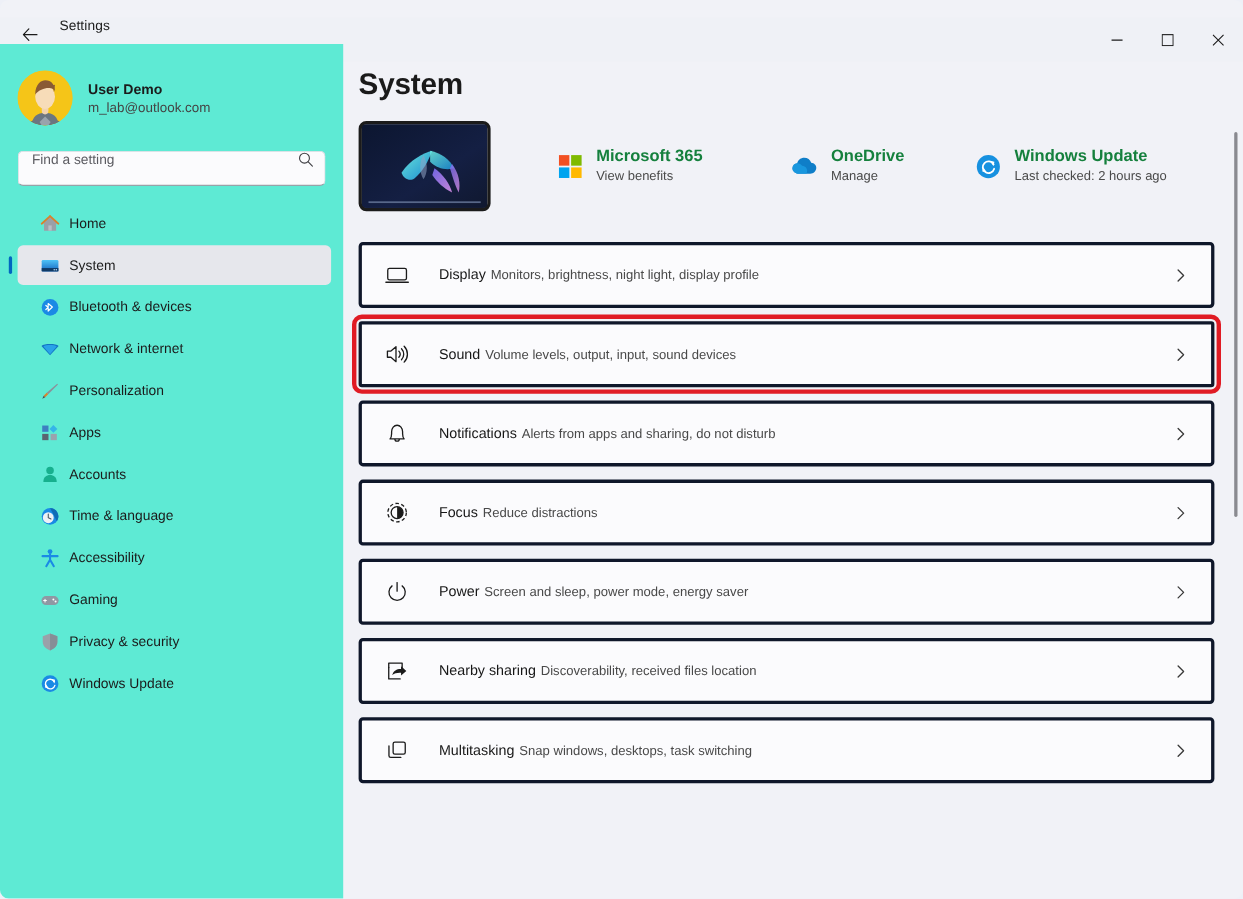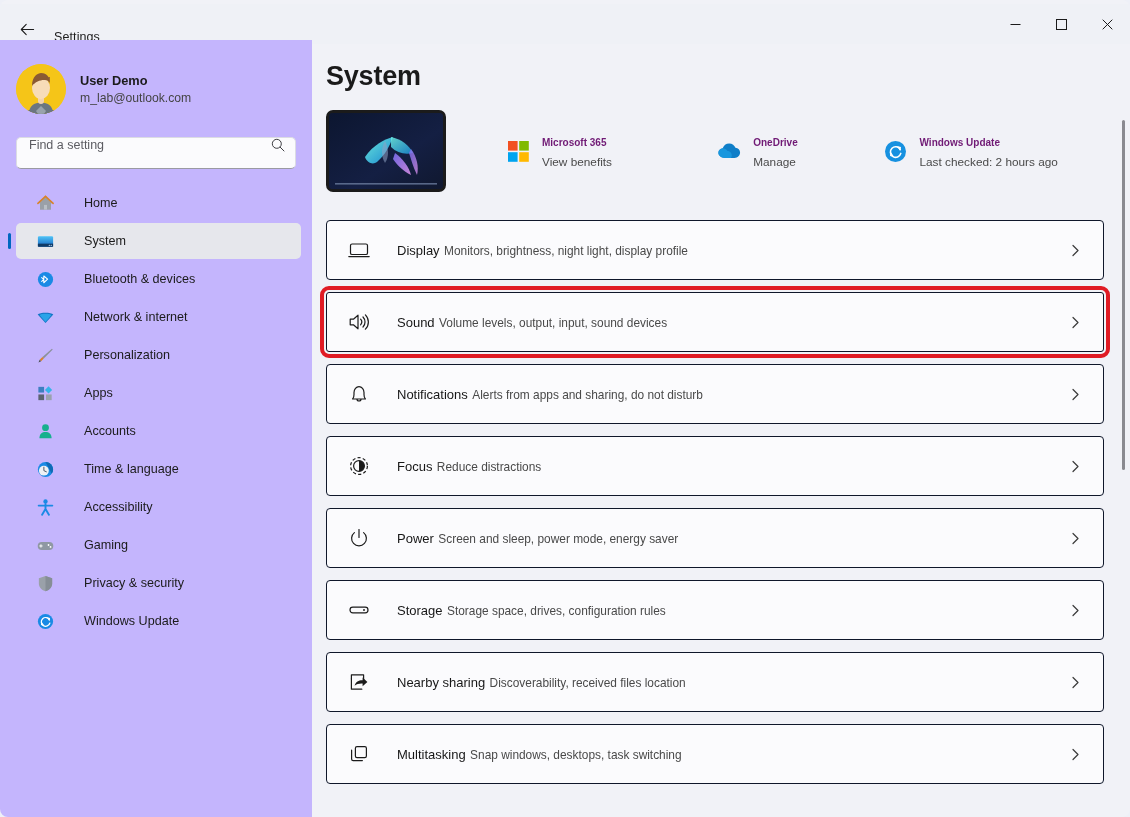--- a/index.html
+++ b/index.html
@@ -18,25 +18,25 @@
     width: 1130px;
     height: 817px;
     background: #f1f2f7;
     border-radius: 8px;
     overflow: hidden;
   }
 
   
   .titlebar {
     position: absolute;
-    top: 4px; left: 0;
+    top: 16px; left: 0;
     width: 1130px;
     height: 40px;
     display: flex;
-    align-items: flex-end;
+    align-items: flex-start;
     background: #eff1f6;
   }
   .back-btn {
     width: 34px; height: 30px;
     margin-left: 10px;
     display: flex; align-items: center; justify-content: center;
     border-radius: 5px;
     cursor: pointer;
   }
   .win-title {
@@ -56,21 +56,21 @@
     display: flex; align-items: center; justify-content: center;
     cursor: pointer;
   }
 
   
   .sidebar {
     position: absolute;
     top: 40px; left: 0;
     width: 312px;
     height: 777px;
-    background: #c4b5fd;
+    background: #5eead4;
     padding-top: 12px;
   }
   .account {
     display: flex;
     align-items: center;
     padding: 4px 0 0 16px;
     height: 70px;
   }
   .avatar {
     width: 50px; height: 50px;
@@ -136,21 +136,21 @@
     width: 3px; height: 16px;
     background: #0067c0;
     border-radius: 2px;
   }
   .nav-icon {
     width: 20px; height: 20px;
     flex: 0 0 20px;
     display: flex; align-items: center; justify-content: center;
   }
   .nav-label {
-    margin-left: 29px;
+    margin-left: 8px;
     font-size: 12.6px;
     color: #1b1b1b;
     white-space: nowrap;
   }
 
   
   .content {
     position: absolute;
     top: 40px; left: 312px;
     width: 818px;
@@ -201,36 +201,36 @@
   }
   .qlink {
     display: flex; align-items: center; cursor: pointer;
   }
   .qlink-icon {
     width: 24px; height: 24px; flex: 0 0 24px;
     display: flex; align-items: center; justify-content: center;
   }
   .qlink-text { margin-left: 12px; }
   .qlink-title {
-    font-size: 10px; font-weight: bold; color: #701a75; line-height: 18px;
+    font-size: 15px; font-weight: bold; color: #15803d; line-height: 18px;
     white-space: nowrap;
   }
   .qlink-sub {
     font-size: 11.8px; color: #4a4a4a; line-height: 17px; white-space: nowrap;
   }
 
   
   .cards {
     margin: 28px 26px 0 14px;
   }
   .card {
     position: relative;
     height: 60px;
     background: #fbfbfd;
-    border: 1px solid #0f172a;
+    border: 3px solid #0f172a;
     border-radius: 4px;
     display: flex;
     align-items: center;
     margin-bottom: 12px;
     padding: 0 18px 0 12px;
     cursor: pointer;
   }
   .card.highlighted {
     outline: 4px solid #e01b24;
     outline-offset: 2px;
@@ -641,37 +641,20 @@
           <span class="card-title">Power</span>
           <span class="card-sub">Screen and sleep, power mode, energy saver</span>
         </span>
         <span class="card-chev">
           <svg width="13" height="13" viewBox="0 0 13 13">
             <path d="M4 1.5 L9 6.5 L4 11.5" fill="none" stroke="#3a3a3a" stroke-width="1.2" stroke-linecap="round" stroke-linejoin="round"></path>
           </svg>
         </span>
       </div>
 
-      <div class="card">
-        <span class="card-icon">
-          <svg width="24" height="24" viewBox="0 0 24 24">
-            <rect x="3" y="9.2" width="18" height="5.6" rx="2.8" fill="none" stroke="#1b1b1b" stroke-width="1.2"></rect>
-            <circle cx="17" cy="12" r="0.95" fill="#1b1b1b"></circle>
-          </svg>
-        </span>
-        <span class="card-text">
-          <span class="card-title">Storage</span>
-          <span class="card-sub">Storage space, drives, configuration rules</span>
-        </span>
-        <span class="card-chev">
-          <svg width="13" height="13" viewBox="0 0 13 13">
-            <path d="M4 1.5 L9 6.5 L4 11.5" fill="none" stroke="#3a3a3a" stroke-width="1.2" stroke-linecap="round" stroke-linejoin="round"></path>
-          </svg>
-        </span>
-      </div>
 
       <div class="card">
         <span class="card-icon">
           <svg width="24" height="24" viewBox="0 0 24 24">
             <path d="M4.4 8.8 L4.4 19.2 L14.8 19.2" fill="none" stroke="#1b1b1b" stroke-width="1.2" stroke-linecap="round" stroke-linejoin="round"></path>
             <path d="M4.4 8.8 L4.4 4.8 L16.6 4.8 L16.6 11" fill="none" stroke="#1b1b1b" stroke-width="1.2" stroke-linecap="round" stroke-linejoin="round"></path>
             <path d="M7.6 15.8 C8.6 11.6 12.2 10 15.6 10.2 L15.6 7.6 L20.4 12 L15.6 16.2 L15.6 13.6 C12.6 13.4 9.4 14 7.6 15.8 Z" fill="#1b1b1b"></path>
           </svg>
         </span>
         <span class="card-text">

